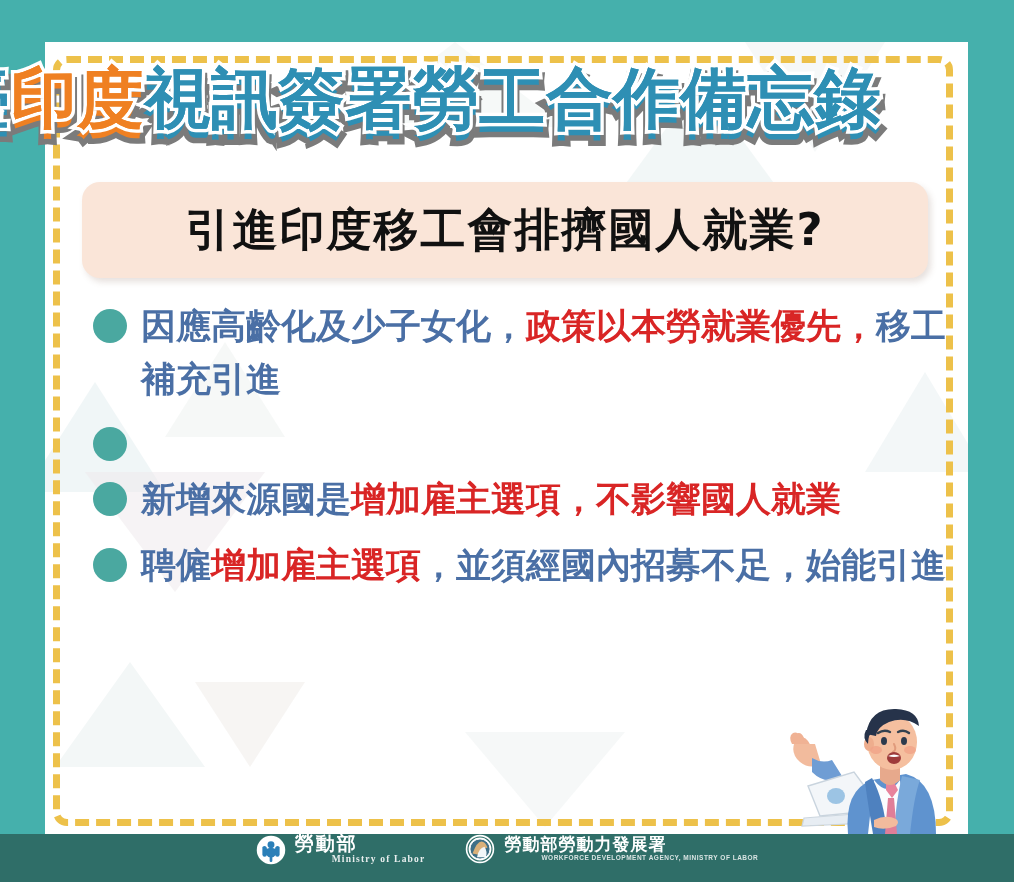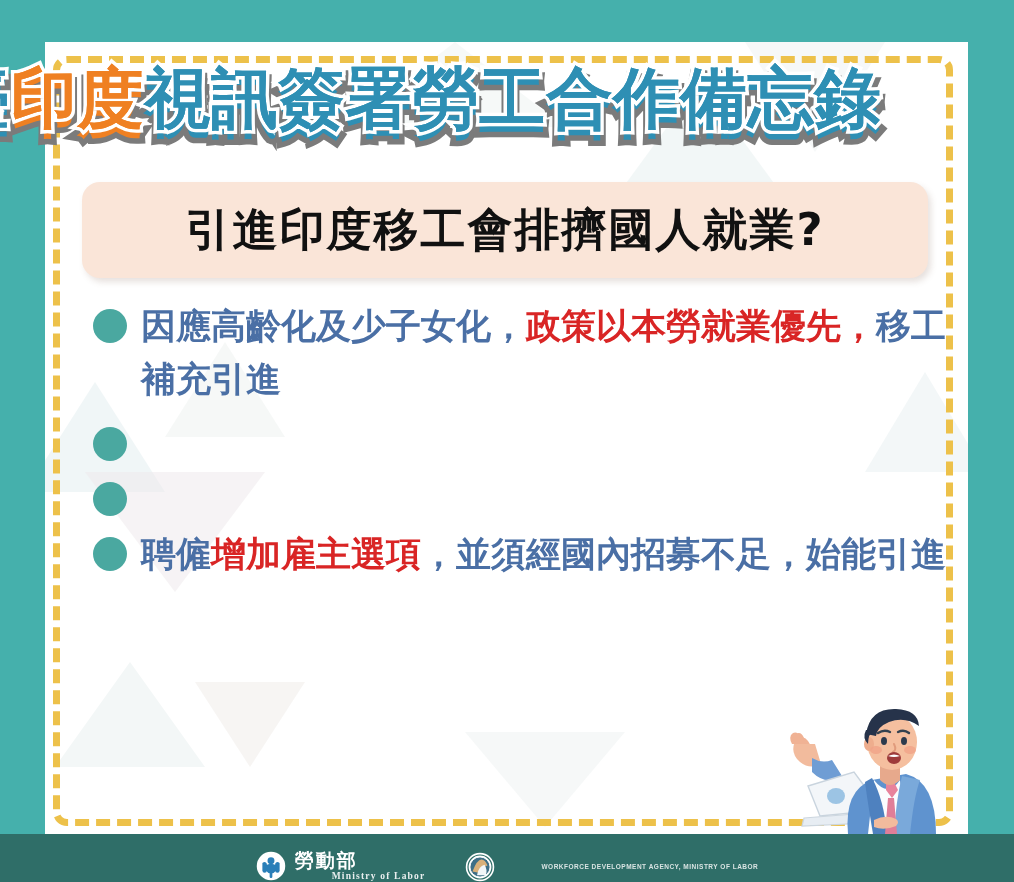--- a/index.html
+++ b/index.html
@@ -190,21 +190,21 @@
 
   
   #footer-logos {
     position: absolute;
     left: 0;
     top: 834px;
     width: 1014px;
     height: 48px;
     z-index: 9;
     display: flex;
-    align-items: flex-end;
+    align-items: flex-start;
     justify-content: center;
     gap: 40px;
   }
   .logo-group {
     display: flex;
     align-items: center;
     gap: 9px;
   }
   .logo-mark {
     flex: 0 0 auto;
@@ -291,20 +291,21 @@
       <div class="bullet-text"><span class="seg-blue">因應高齡化及少子女化，</span><span class="seg-red">政策以本勞就業優先，</span><span class="seg-blue">移工補充引進</span></div>
     </div>
 
 
     <div class="bullet-row">
       <div class="dot"></div>
     </div>
 
     <div class="bullet-row">
       <div class="dot"></div>
+      <div class="bullet-text"><span class="seg-blue">新增來源國是</span><span class="seg-red">增加雇主選項，不影響國人就業</span></div>
     </div>
 
     <div class="bullet-row">
       <div class="dot"></div>
       <div class="bullet-text"><span class="seg-blue">聘僱</span><span class="seg-red">增加雇主選項</span><span class="seg-blue">，並須經國內招募不足，始能引進</span></div>
     </div>
 
   </div>
 
   <svg id="illus" viewBox="0 0 180 134" xmlns="http://www.w3.org/2000/svg">
@@ -376,19 +377,20 @@
     <div class="logo-group">
       <svg class="logo-mark" viewBox="0 0 40 40" xmlns="http://www.w3.org/2000/svg">
         <circle cx="20" cy="20" r="19" fill="#ffffff"></circle>
         <circle cx="20" cy="20" r="16" fill="none" stroke="#2f6e68" stroke-width="1.6"></circle>
         <circle cx="20" cy="20" r="13.4" fill="#3e6f87"></circle>
         <path d="M10 26 q6 -16 12 -16 q5 0 8 8 q-8 2 -10 10 z" fill="#d9b07a"></path>
         <path d="M16 31 q2 -12 10 -14 q4 6 2 14 z" fill="#f2f6f8"></path>
         <circle cx="20" cy="20" r="13.4" fill="none" stroke="#ffffff" stroke-width="1.2"></circle>
       </svg>
       <div class="logo-txt">
+        <div class="logo-cn small">勞動部勞動力發展署</div>
         <div class="logo-en tiny">WORKFORCE DEVELOPMENT AGENCY, MINISTRY OF LABOR</div>
       </div>
     </div>
 
   </div>
 
 </div>
 
 </body></html>

